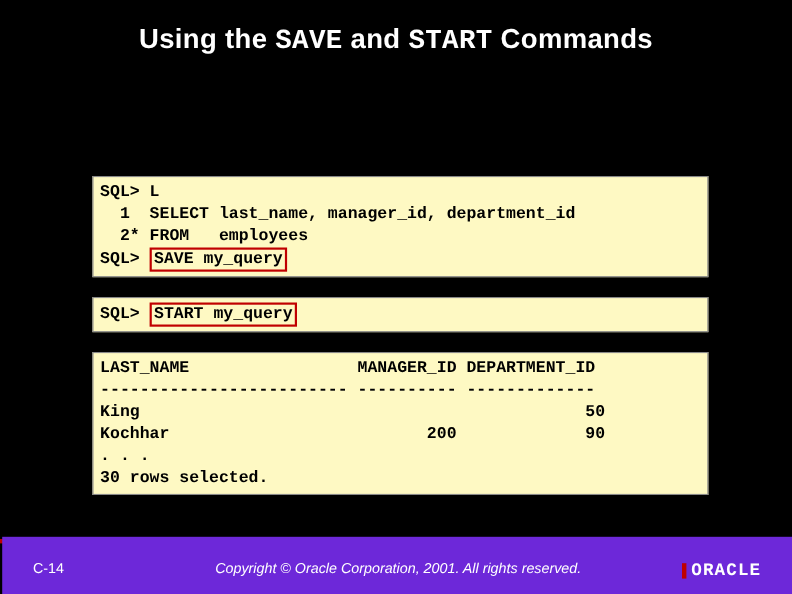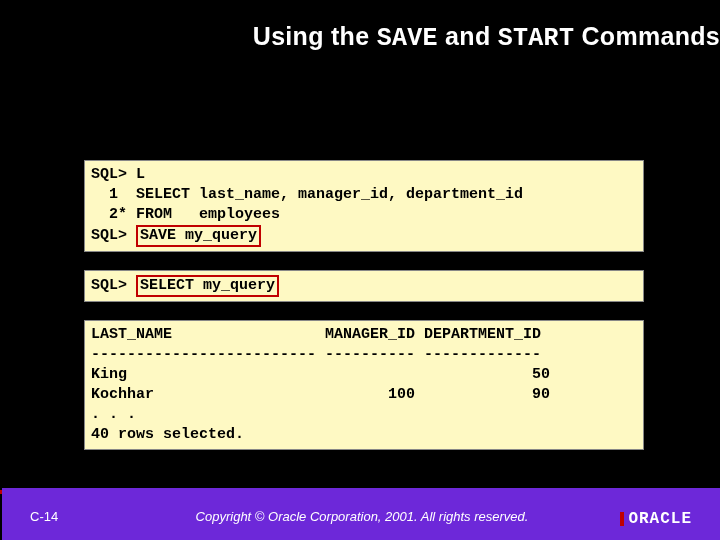--- a/index.html
+++ b/index.html
@@ -15,21 +15,21 @@
     width: 720px;
     height: 540px;
     background: #000;
     position: relative;
     box-sizing: border-box;
   }
   .title {
     color: #fff;
     font-size: 25px;
     font-weight: bold;
-    text-align: right;
+    text-align: center;
     padding-top: 22px;
     letter-spacing: 0.3px;
   }
   .title .mono {
     font-family: "Courier New", Courier, monospace;
     font-weight: bold;
   }
   .content {
     position: absolute;
     left: 84px;
@@ -118,28 +118,28 @@
   </div>
 
   <div class="content">
 
     <div class="box"><span>SQL&gt; L</span>
 <span>  1  SELECT last_name, manager_id, department_id</span>
 <span>  2* FROM   employees</span>
 <span>SQL&gt; </span><span class="hl">SAVE my_query</span></div>
 
 
-    <div class="box"><span>SQL&gt; </span><span class="hl">SELECT my_query</span></div>
+    <div class="box"><span>SQL&gt; </span><span class="hl">START my_query</span></div>
 
     <div class="box"><span>LAST_NAME                 MANAGER_ID DEPARTMENT_ID</span>
 <span>------------------------- ---------- -------------</span>
 <span>King                                             50</span>
-<span>Kochhar                          100             90</span>
+<span>Kochhar                          200             90</span>
 <span>. . .</span>
-<span>40 rows selected.</span></div>
+<span>30 rows selected.</span></div>
 
   </div>
 
   <div class="footer-redline"></div>
   <div class="footer-strip">
     <div class="page-num">C-14</div>
     <div class="copyright">Copyright © Oracle Corporation, 2001. All rights reserved.</div>
     <div class="logo">
       <span class="logo-box"></span>
       <span>ORACLE</span>

